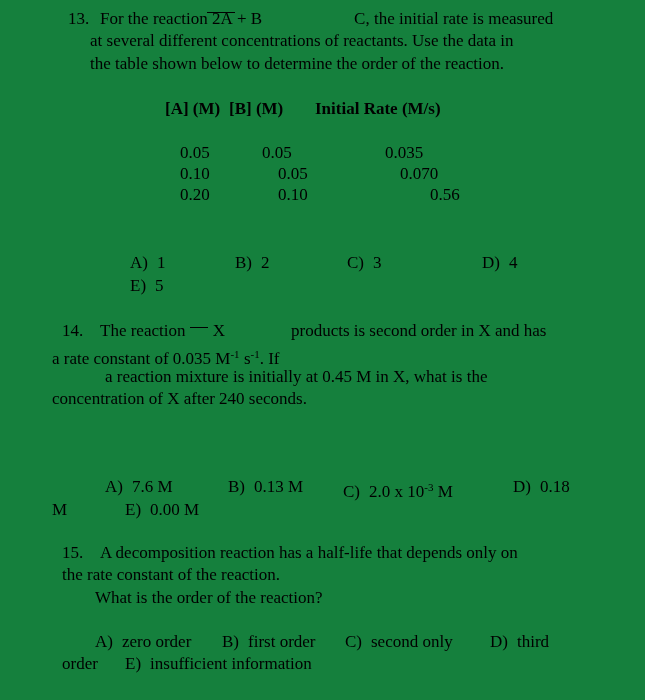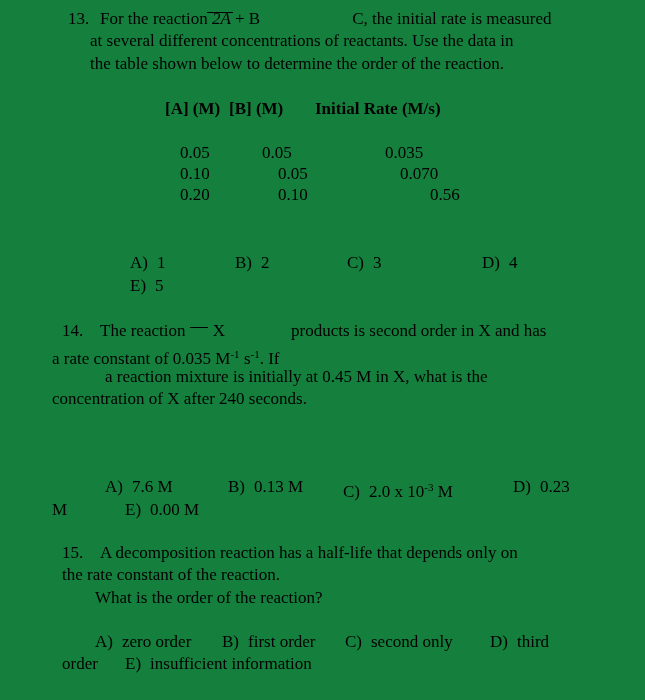--- a/index.html
+++ b/index.html
@@ -8,21 +8,21 @@
     width: 645px;
     height: 700px;
     background: #15803d;
     color: #000000;
     font-family: "Liberation Serif", serif;
     font-size: 17px;
     overflow: hidden;
   }
   .abs { position: absolute; white-space: pre; line-height: 22px; }
   .bold { font-weight: bold; }
-  .struck { position: relative; display: inline-block; font-style: italic; }
+  .struck { position: relative; display: inline-block; }
   .struck::after {
     content: "";
     position: absolute;
     left: -5px; right: -2px; top: 4px;
     border-top: 1.3px solid #000;
   }
   .arrow-seg {
     display: inline-block;
     width: 18px; height: 1.3px;
     background: #000;
@@ -66,21 +66,21 @@
 
   <span class="abs" style="left:62px; top:320px">14.</span>
   <span class="abs" style="left:100px; top:320px"><span>The reaction </span><span class="arrow-seg"></span><span style="margin-left:5px">X</span><span class="sp" style="width:66px"></span><span>products is second order in X and has</span></span>
   <span class="abs" style="left:52px; top:343px"><span>a rate constant of 0.035 M</span><span class="sup">-1</span><span> s</span><span class="sup">-1</span><span>. If</span></span>
   <span class="abs" style="left:105px; top:366px">a reaction mixture is initially at 0.45 M in X, what is the</span>
   <span class="abs" style="left:52px; top:388px">concentration of X after 240 seconds.</span>
 
   <span class="abs" style="left:105px; top:476px"><span>A)</span><span class="opt-text">7.6 M</span></span>
   <span class="abs" style="left:228px; top:476px"><span>B)</span><span class="opt-text">0.13 M</span></span>
   <span class="abs" style="left:343px; top:476px"><span>C)</span><span class="opt-text">2.0 x 10</span><span class="sup">-3</span><span> M</span></span>
-  <span class="abs" style="left:513px; top:476px"><span>D)</span><span class="opt-text">0.23</span></span>
+  <span class="abs" style="left:513px; top:476px"><span>D)</span><span class="opt-text">0.18</span></span>
   <span class="abs" style="left:52px; top:499px">M</span>
   <span class="abs" style="left:125px; top:499px"><span>E)</span><span class="opt-text">0.00 M</span></span>
 
   <span class="abs" style="left:62px; top:542px">15.</span>
   <span class="abs" style="left:100px; top:542px">A decomposition reaction has a half-life that depends only on</span>
   <span class="abs" style="left:95px; top:587px">What is the order of the reaction?</span>
   <span class="abs" style="left:62px; top:564px">the rate constant of the reaction.</span>
 
   <span class="abs" style="left:222px; top:631px"><span>B)</span><span class="opt-text">first order</span></span>
   <span class="abs" style="left:95px; top:631px"><span>A)</span><span class="opt-text">zero order</span></span>

